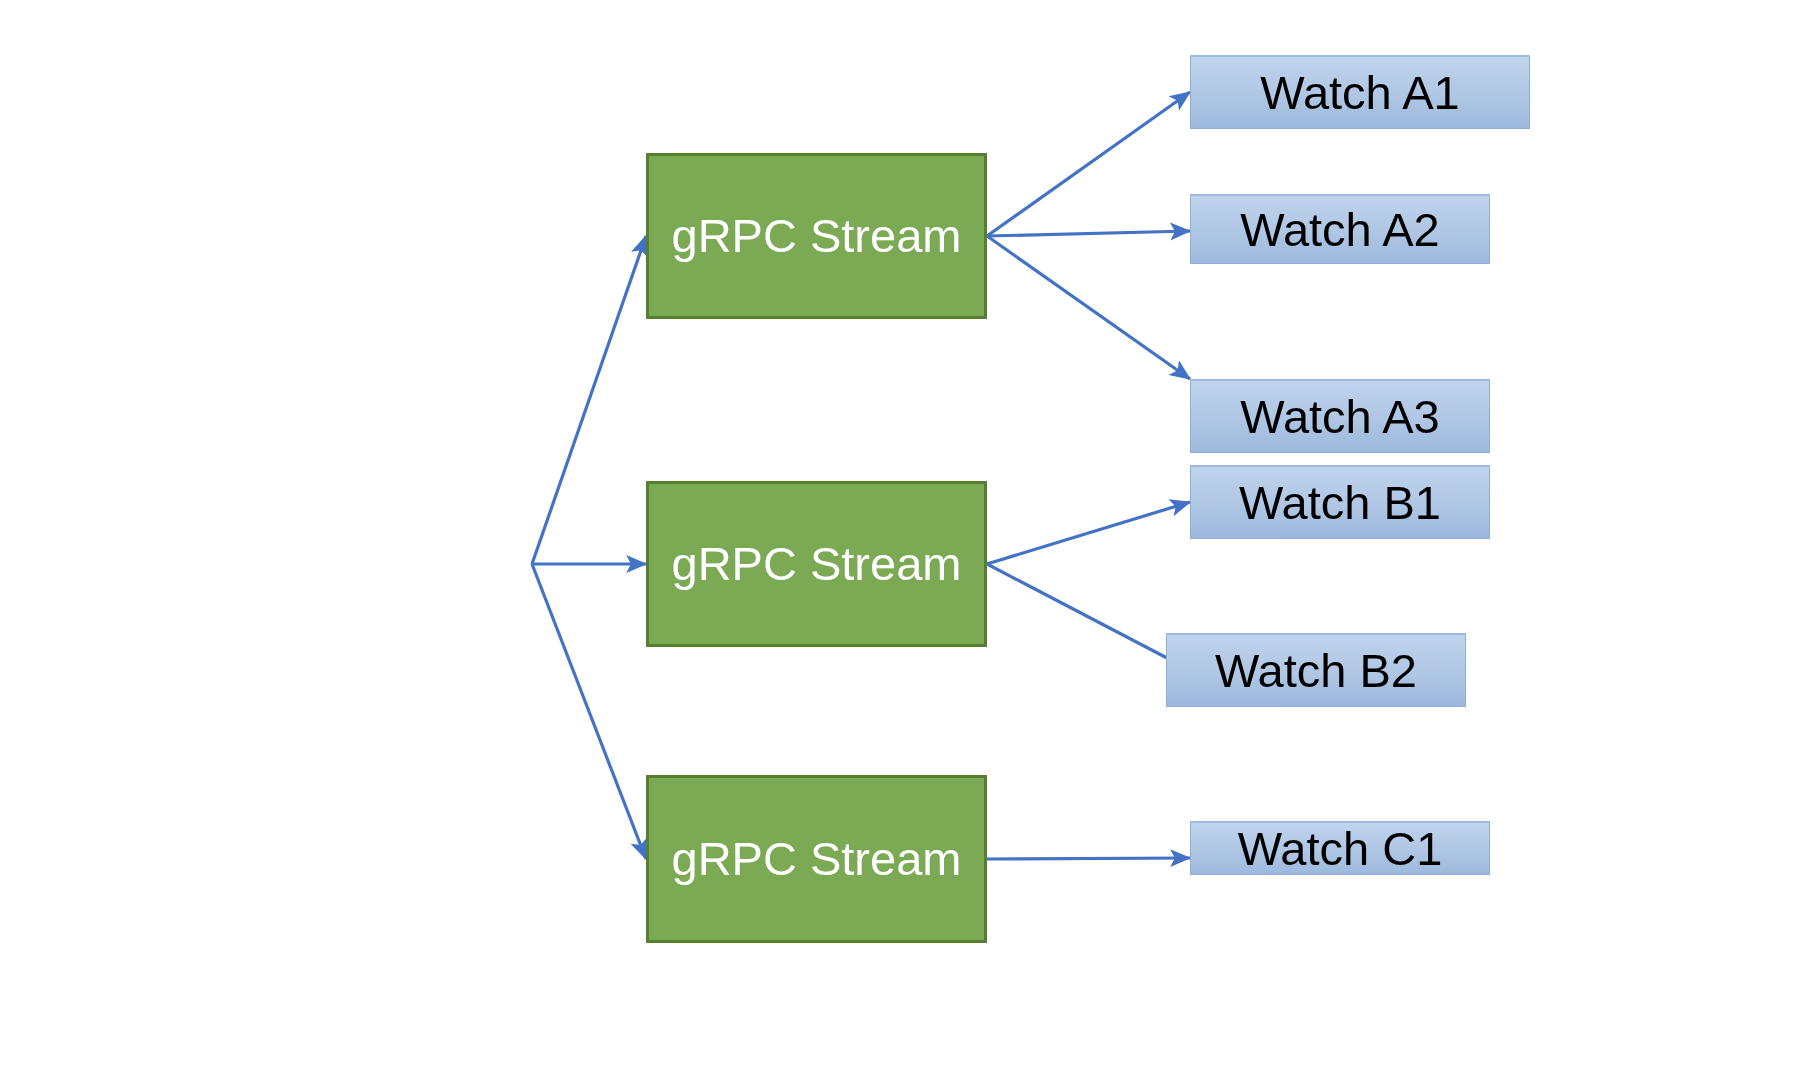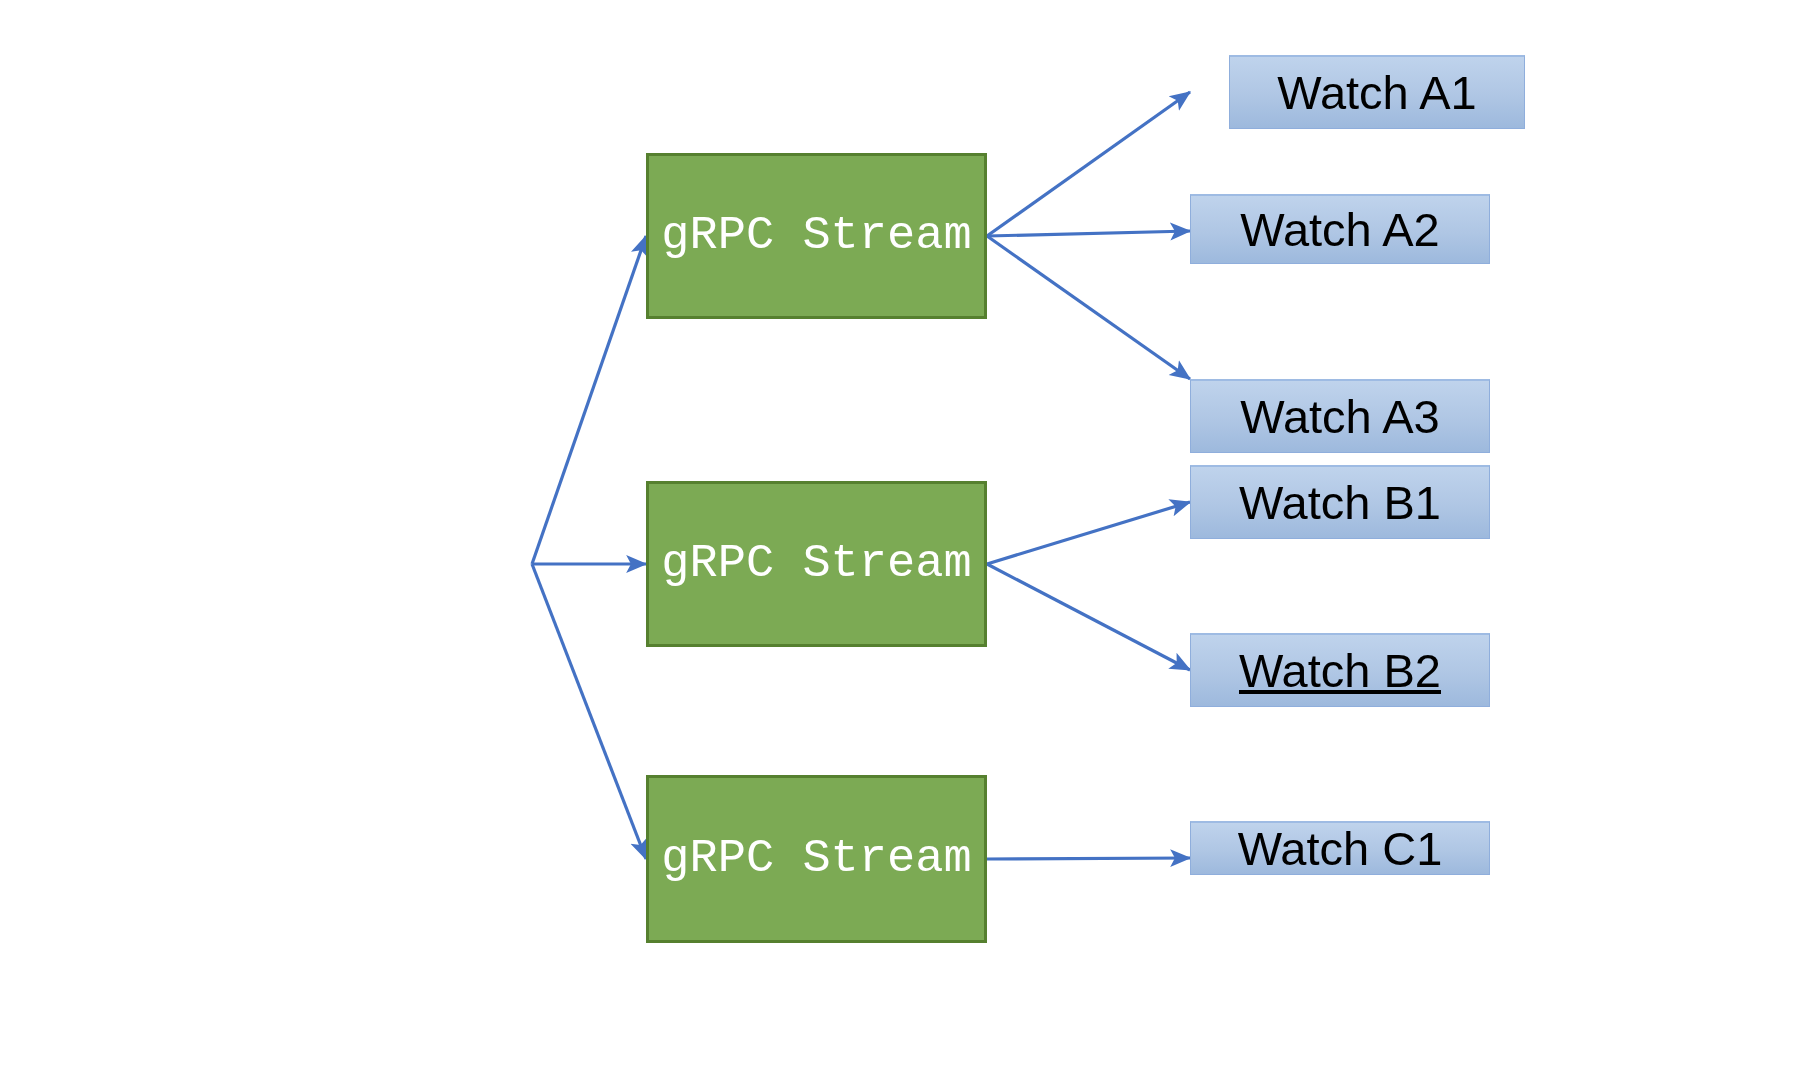--- a/index.html
+++ b/index.html
@@ -40,21 +40,20 @@
     background: #4472C4;
     border: 3px solid #2F528F;
     color: #FFFFFF;
     font-size: 47px;
   }
   .node-stream {
     background: #7CAA54;
     border: 3px solid #56802F;
     color: #FFFFFF;
     font-size: 47px;
-    font-family: Liberation Mono, monospace;
   }
   .node-watch {
     background: linear-gradient(180deg, #BFD3EC 0%, #AFC6E4 55%, #9DB9DD 100%);
     border: 1px solid #8FAEDC;
     border-top: 2px solid #9EBBE3;
     color: #000000;
     font-size: 47px;
   }
   .node-label {
     display: block;
@@ -91,33 +90,33 @@
         <span class="node-label">gRPC Stream</span>
       </div>
       <div class="node node-stream" style="left: 646px; top: 481px; width: 341px; height: 166px;">
         <span class="node-label">gRPC Stream</span>
       </div>
       <div class="node node-stream" style="left: 646px; top: 775px; width: 341px; height: 168px;">
         <span class="node-label">gRPC Stream</span>
       </div>
     </div>
   <div id="watch-nodes">
-      <div class="node node-watch" style="left: 1190px; top: 55px; width: 296px; height: 74px; margin-left: 39px;">
+      <div class="node node-watch" style="left: 1190px; top: 55px; width: 340px; height: 74px;">
         <span class="node-label">Watch A1</span>
       </div>
       <div class="node node-watch" style="left: 1190px; top: 194px; width: 300px; height: 70px;">
         <span class="node-label">Watch A2</span>
       </div>
       <div class="node node-watch" style="left: 1190px; top: 342px; width: 300px; height: 74px; margin-top: 37px;">
         <span class="node-label">Watch A3</span>
       </div>
       <div class="node node-watch" style="left: 1190px; top: 465px; width: 300px; height: 74px;">
         <span class="node-label">Watch B1</span>
       </div>
-      <div class="node node-watch" style="left: 1190px; top: 633px; width: 300px; height: 74px; text-decoration: underline;">
+      <div class="node node-watch" style="left: 1166px; top: 633px; width: 300px; height: 74px;">
         <span class="node-label">Watch B2</span>
       </div>
       <div class="node node-watch" style="left: 1190px; top: 821px; width: 300px; height: 54px;">
         <span class="node-label">Watch C1</span>
       </div>
     </div>
 
 </div>
 
 </body></html>

